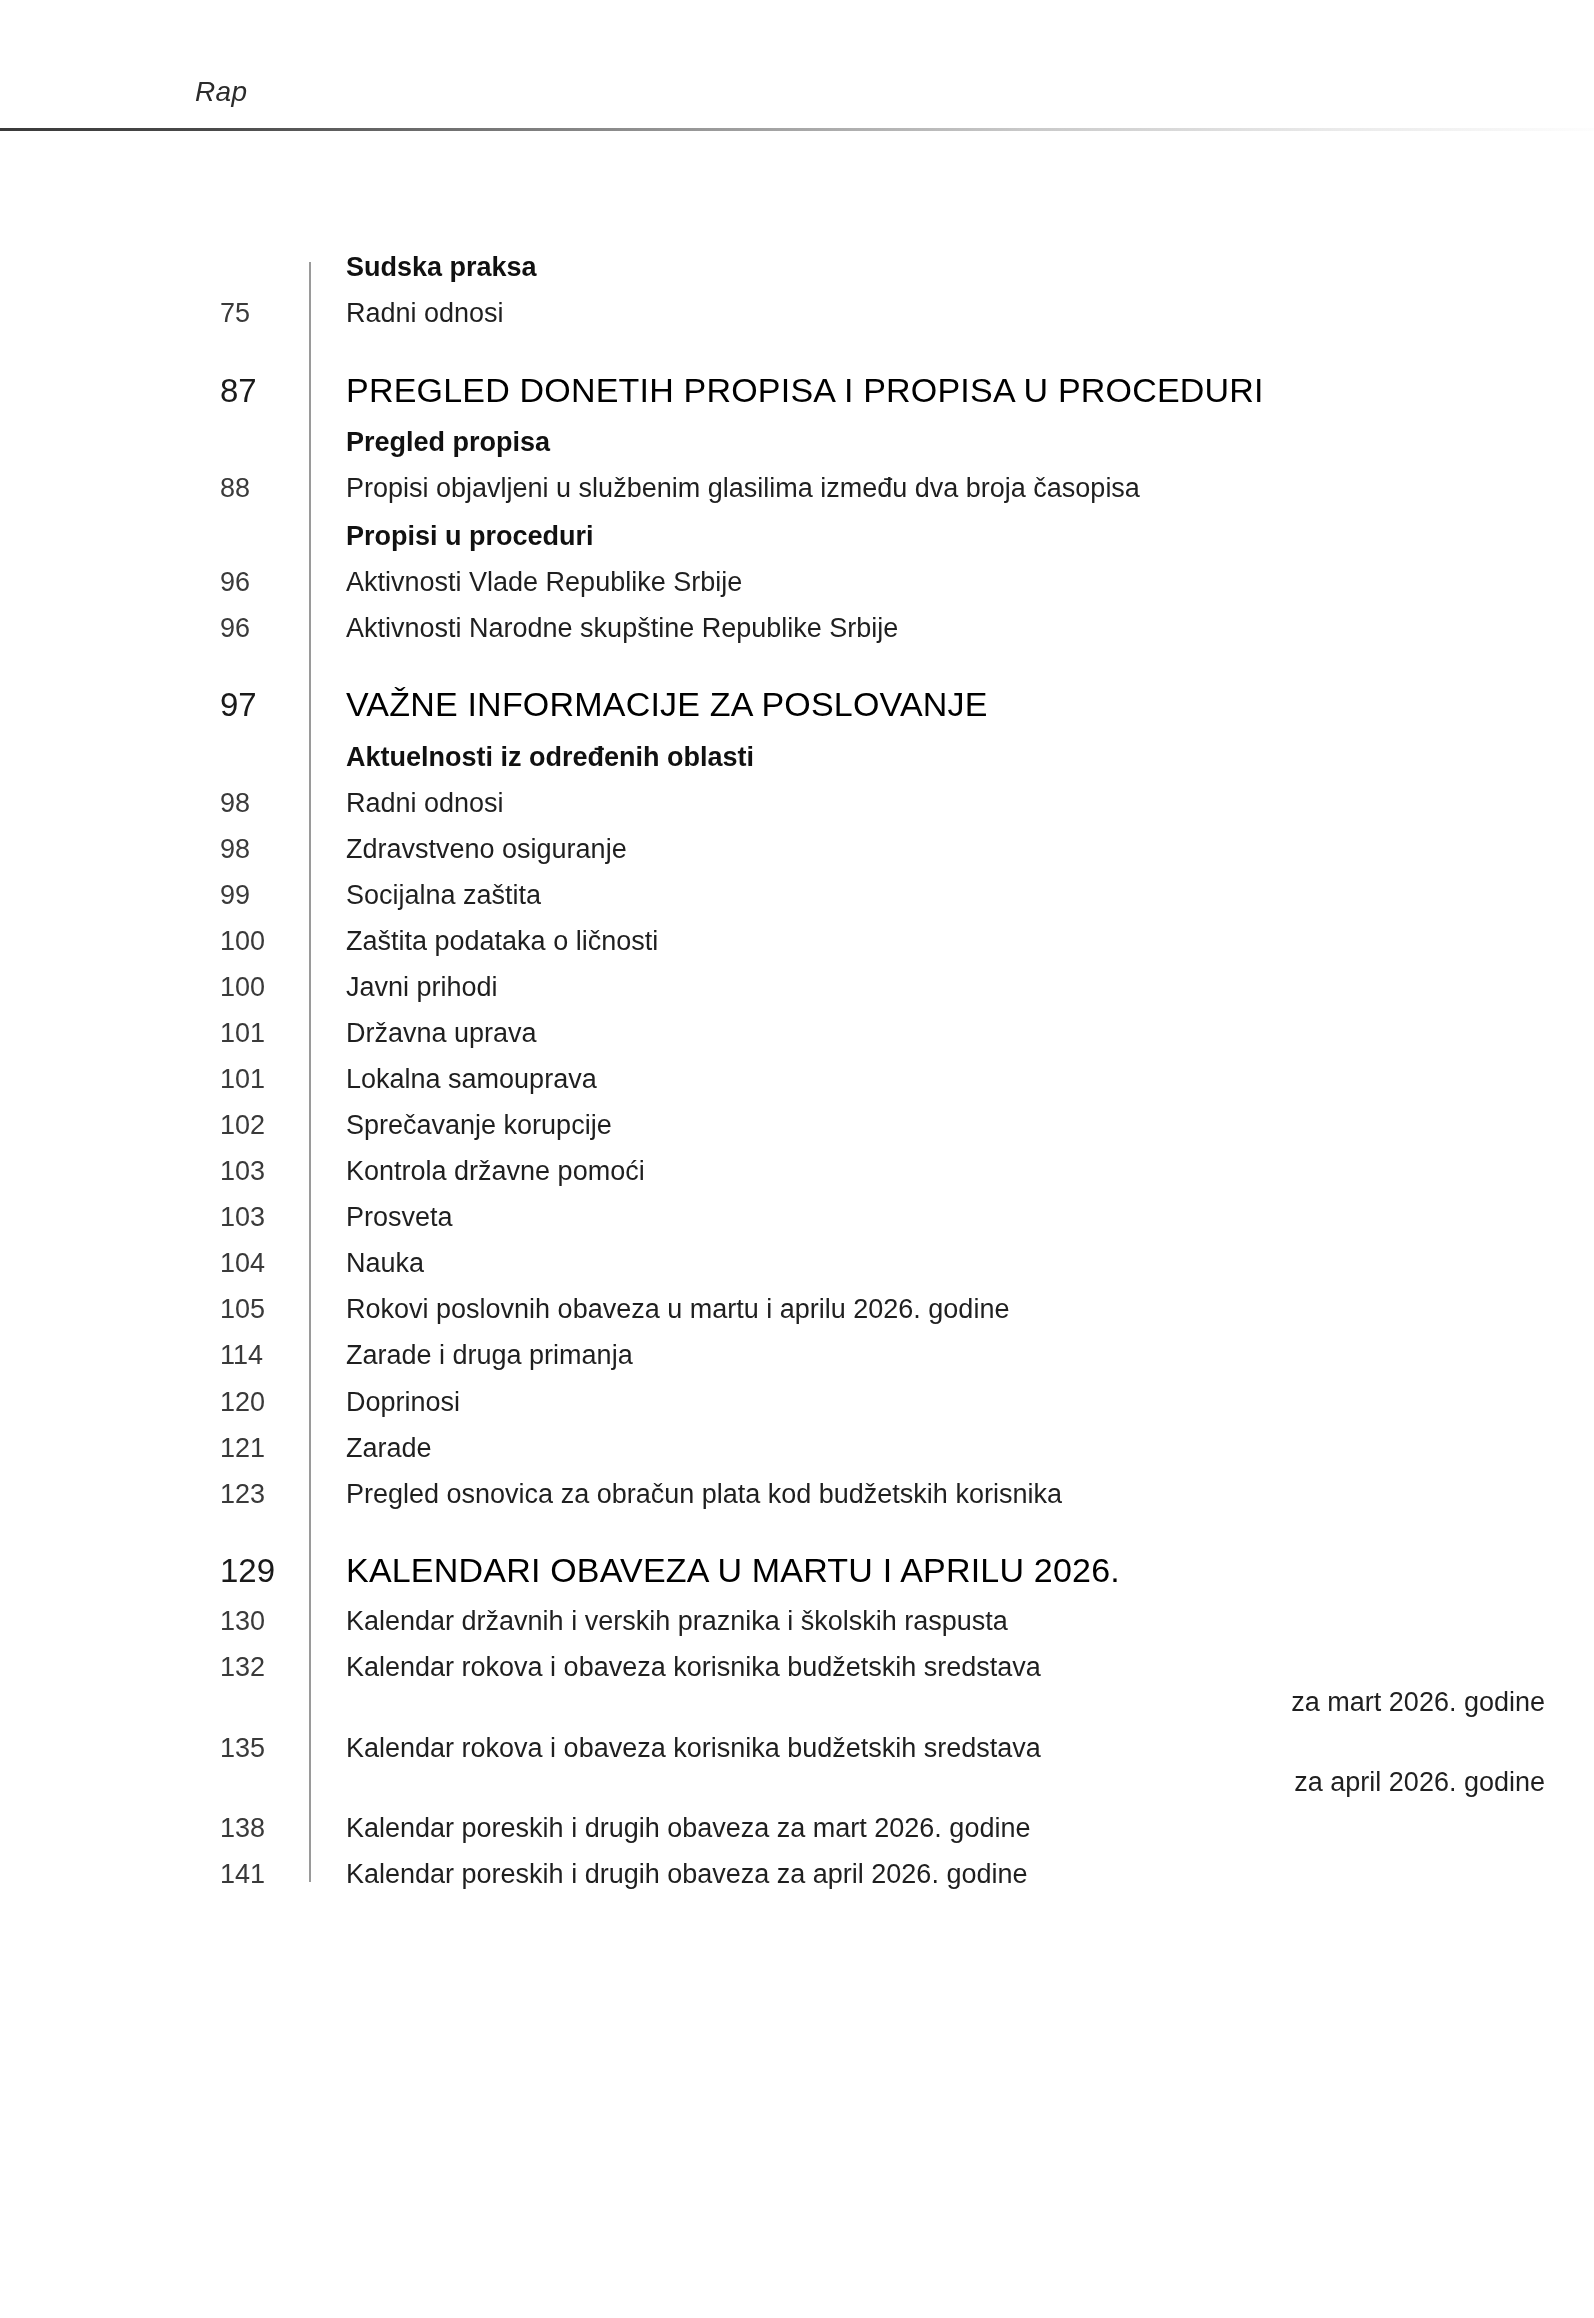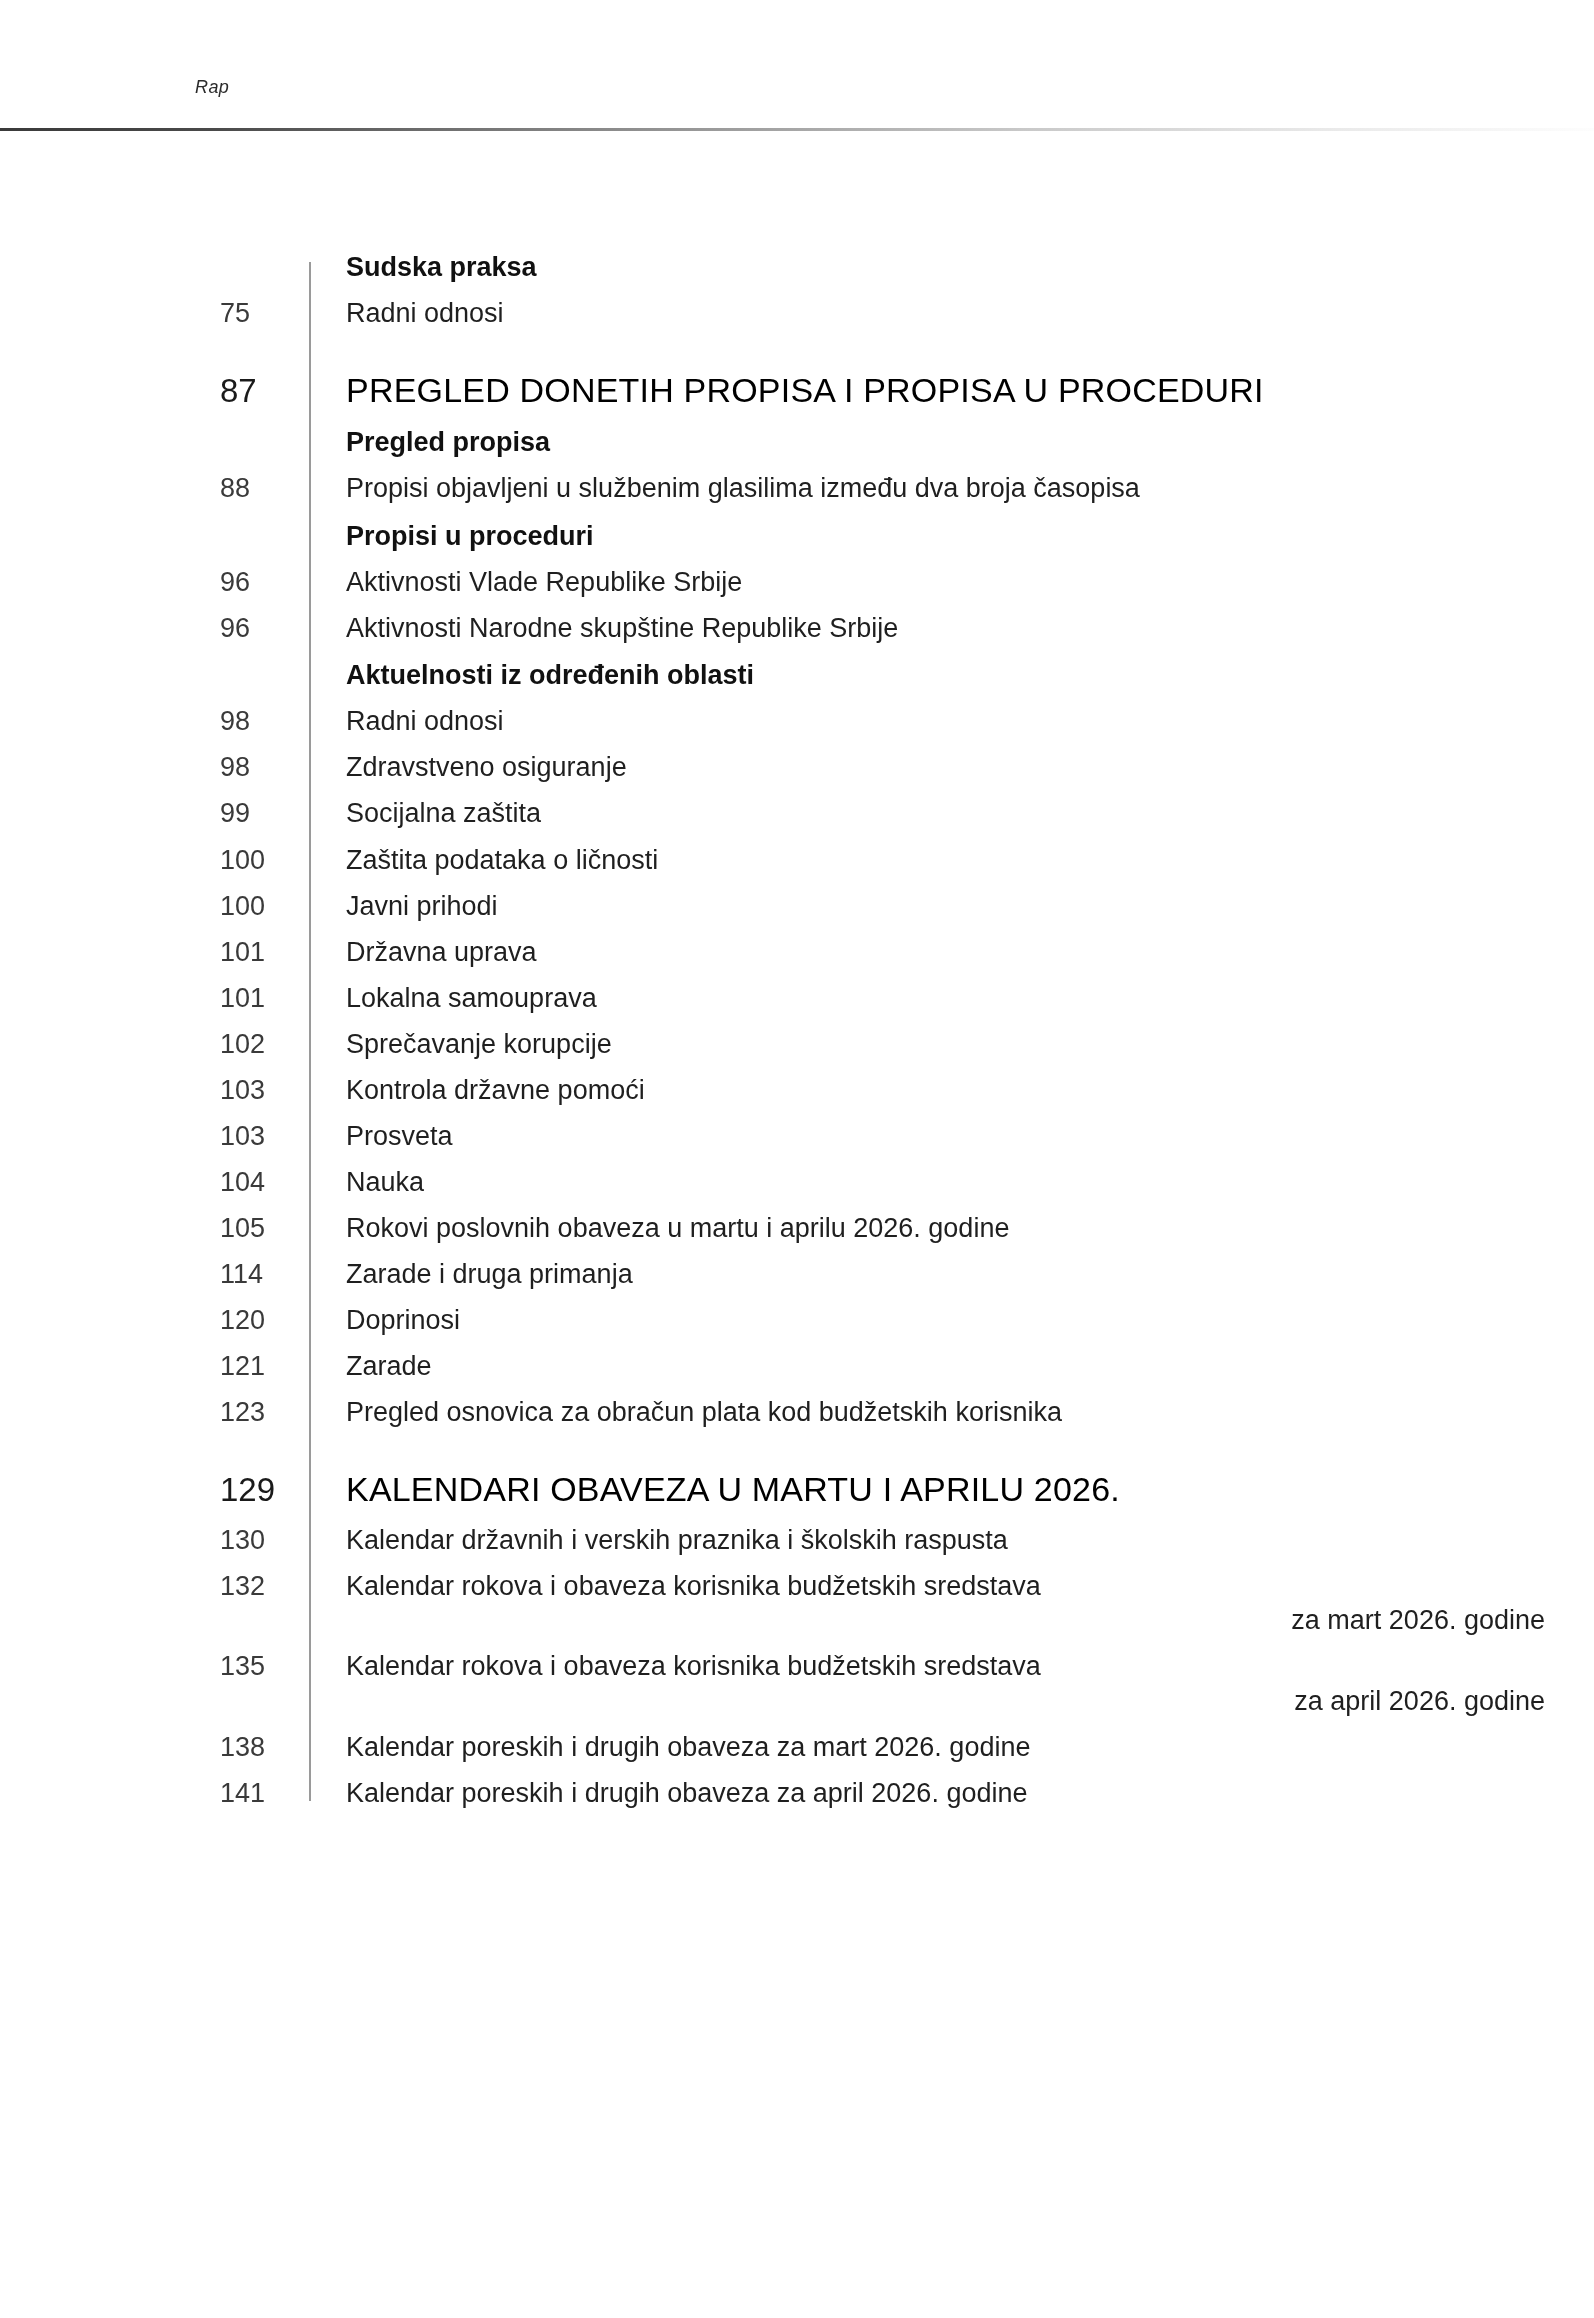--- a/index.html
+++ b/index.html
@@ -21,21 +21,21 @@
     position: absolute;
     top: 0;
     left: 0;
     width: 1594px;
     height: 135px;
   }
   .header-label {
     position: absolute;
     left: 195px;
     top: 78px;
-    font-size: 18px;
+    font-size: 28px;
     font-style: italic;
     font-weight: 400;
     color: #2b2b2b;
     letter-spacing: 0.4px;
     line-height: 1;
   }
   .header-rule {
     position: absolute;
     left: 0;
     top: 128px;
@@ -161,20 +161,24 @@
           <div class="title">Propisi u proceduri</div>
         </div>
         <div class="row entry">
           <div class="num">96</div>
           <div class="title">Aktivnosti Vlade Republike Srbije</div>
         </div>
         <div class="row entry">
           <div class="num">96</div>
           <div class="title">Aktivnosti Narodne skupštine Republike Srbije</div>
         </div>
+        <div class="row section">
+          <div class="num">97</div>
+          <div class="title">VAŽNE INFORMACIJE ZA POSLOVANJE</div>
+        </div>
         <div class="row subhead">
           <div class="num"></div>
           <div class="title">Aktuelnosti iz određenih oblasti</div>
         </div>
         <div class="row entry">
           <div class="num">98</div>
           <div class="title">Radni odnosi</div>
         </div>
         <div class="row entry">
           <div class="num">98</div>

